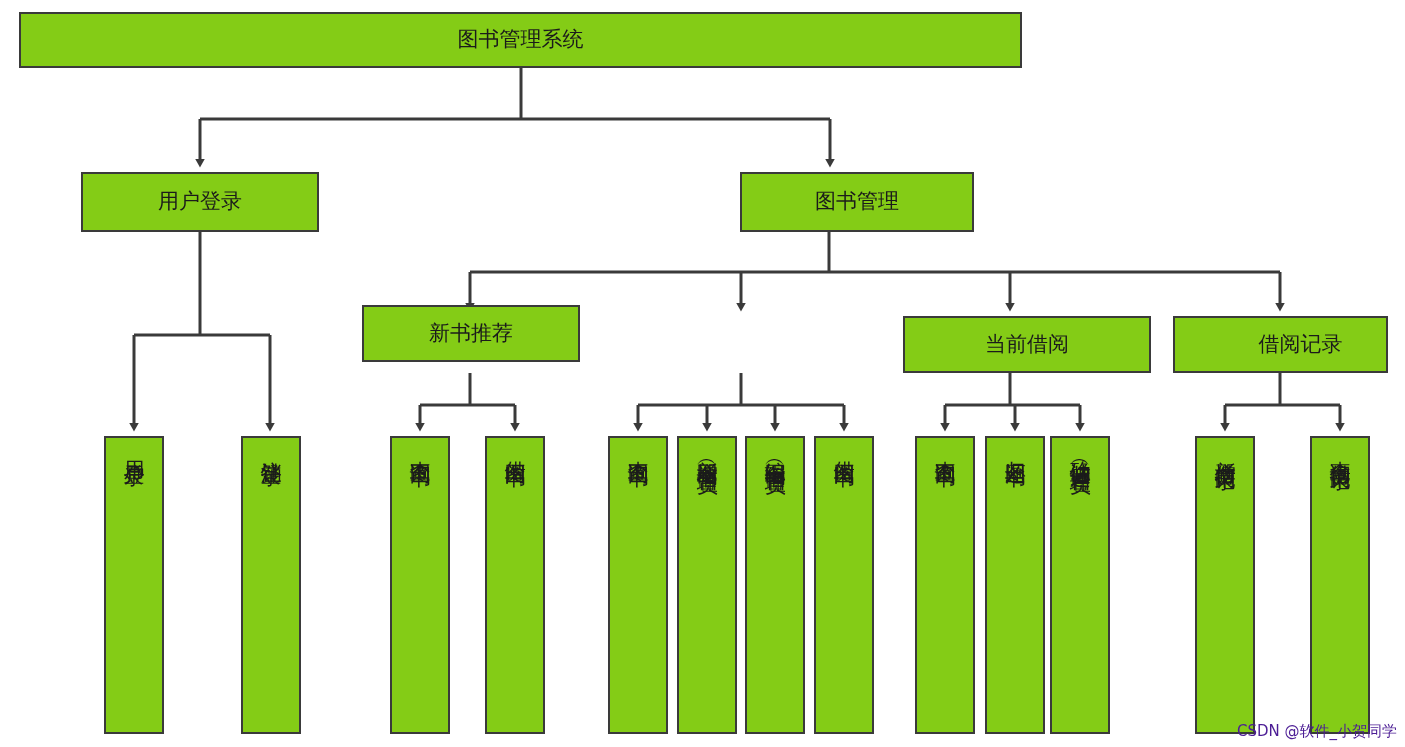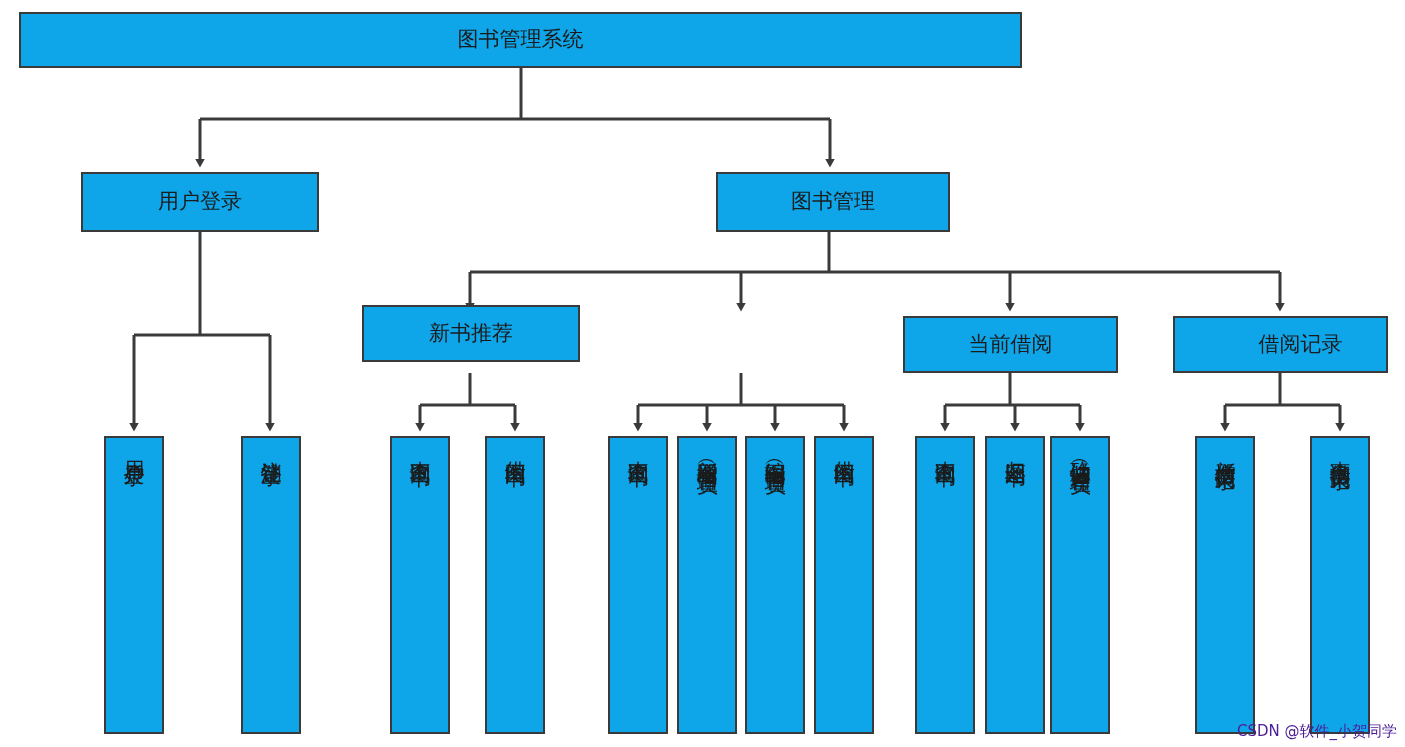--- a/index.html
+++ b/index.html
@@ -1,18 +1,18 @@
 <!DOCTYPE html>
 <html><head>
 <meta charset="utf-8">
 <style>
   html,body{margin:0;padding:0;background:#ffffff;}
   body{font-family:"DejaVu Sans","Liberation Sans",sans-serif;}
   #canvas{position:relative;width:1405px;height:747px;background:#ffffff;overflow:hidden;}
-  .node{position:absolute;box-sizing:border-box;background:#0ea5e9;border:2px solid #3a3a3a;
+  .node{position:absolute;box-sizing:border-box;background:#84cc16;border:2px solid #3a3a3a;
         display:flex;align-items:center;justify-content:center;text-align:center;color:#1b1b1b;}
   .node.h{font-size:21px;line-height:1.2;}
   .node.v{writing-mode:vertical-rl;text-orientation:upright;font-size:21px;line-height:1.25;
           letter-spacing:2px;padding:6px 0;justify-content:flex-start;align-items:center;}
   #wires{position:absolute;left:0;top:0;width:1405px;height:747px;pointer-events:none;}
   #watermark{position:absolute;right:8px;bottom:6px;font-size:15px;color:#4c1d95;white-space:nowrap;}
 </style>
 </head>
 <body>
 
@@ -69,28 +69,28 @@
     </g>
   </svg>
 
   <div class="node h" style="left:19px;top:12px;width:1003px;height:56px;">
     <span>图书管理系统</span>
   </div>
 
   <div class="node h" style="left:81px;top:172px;width:238px;height:60px;">
     <span>用户登录</span>
   </div>
-  <div class="node h" style="left:716px;top:172px;width:234px;height:60px;">
+  <div class="node h" style="left:740px;top:172px;width:234px;height:60px;">
     <span>图书管理</span>
   </div>
 
   <div class="node h" style="left:362px;top:305px;width:218px;height:57px;">
     <span>新书推荐</span>
   </div>
-  <div class="node h" style="left:903px;top:316px;width:215px;height:57px;">
+  <div class="node h" style="left:903px;top:316px;width:248px;height:57px;">
     <span>当前借阅</span>
   </div>
   <div class="node h" style="left:1173px;top:316px;width:215px;height:57px;padding-left:40px;">
     <span>借阅记录</span>
   </div>
 
   <div class="node v" style="left:104px;top:436px;width:60px;height:298px;">
     <span>用户登录</span>
   </div>
   <div class="node v" style="left:241px;top:436px;width:60px;height:298px;">

